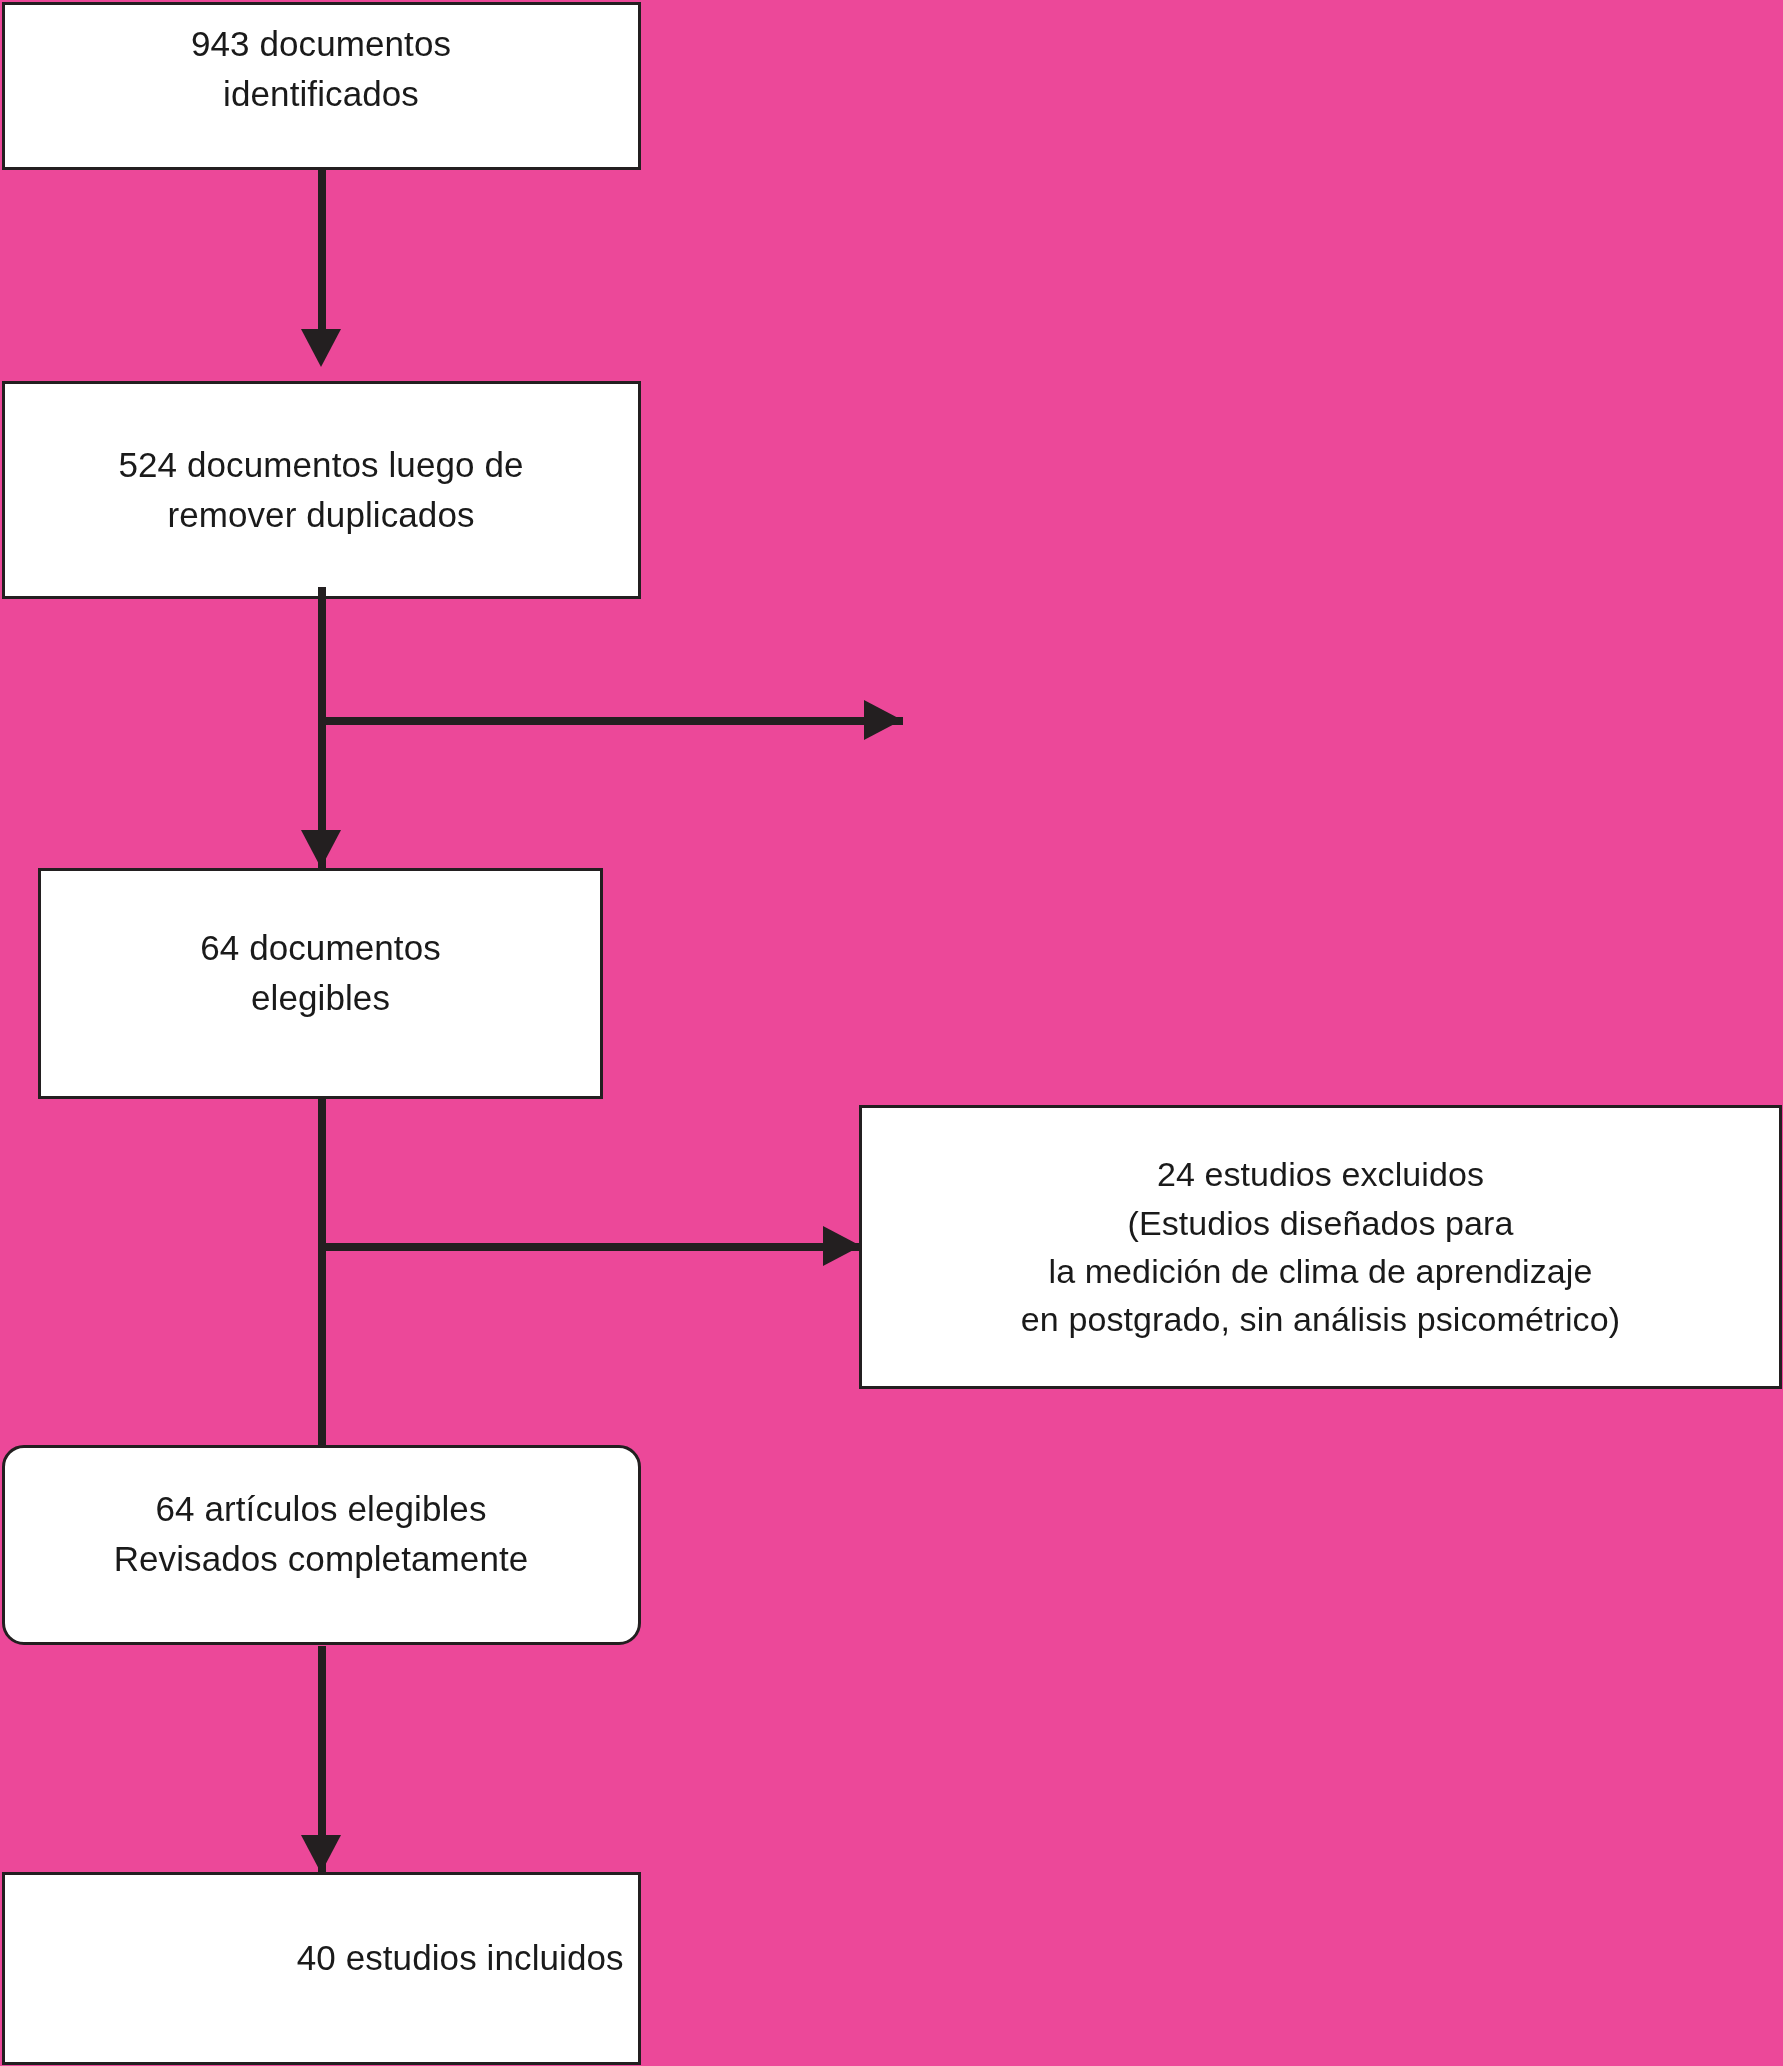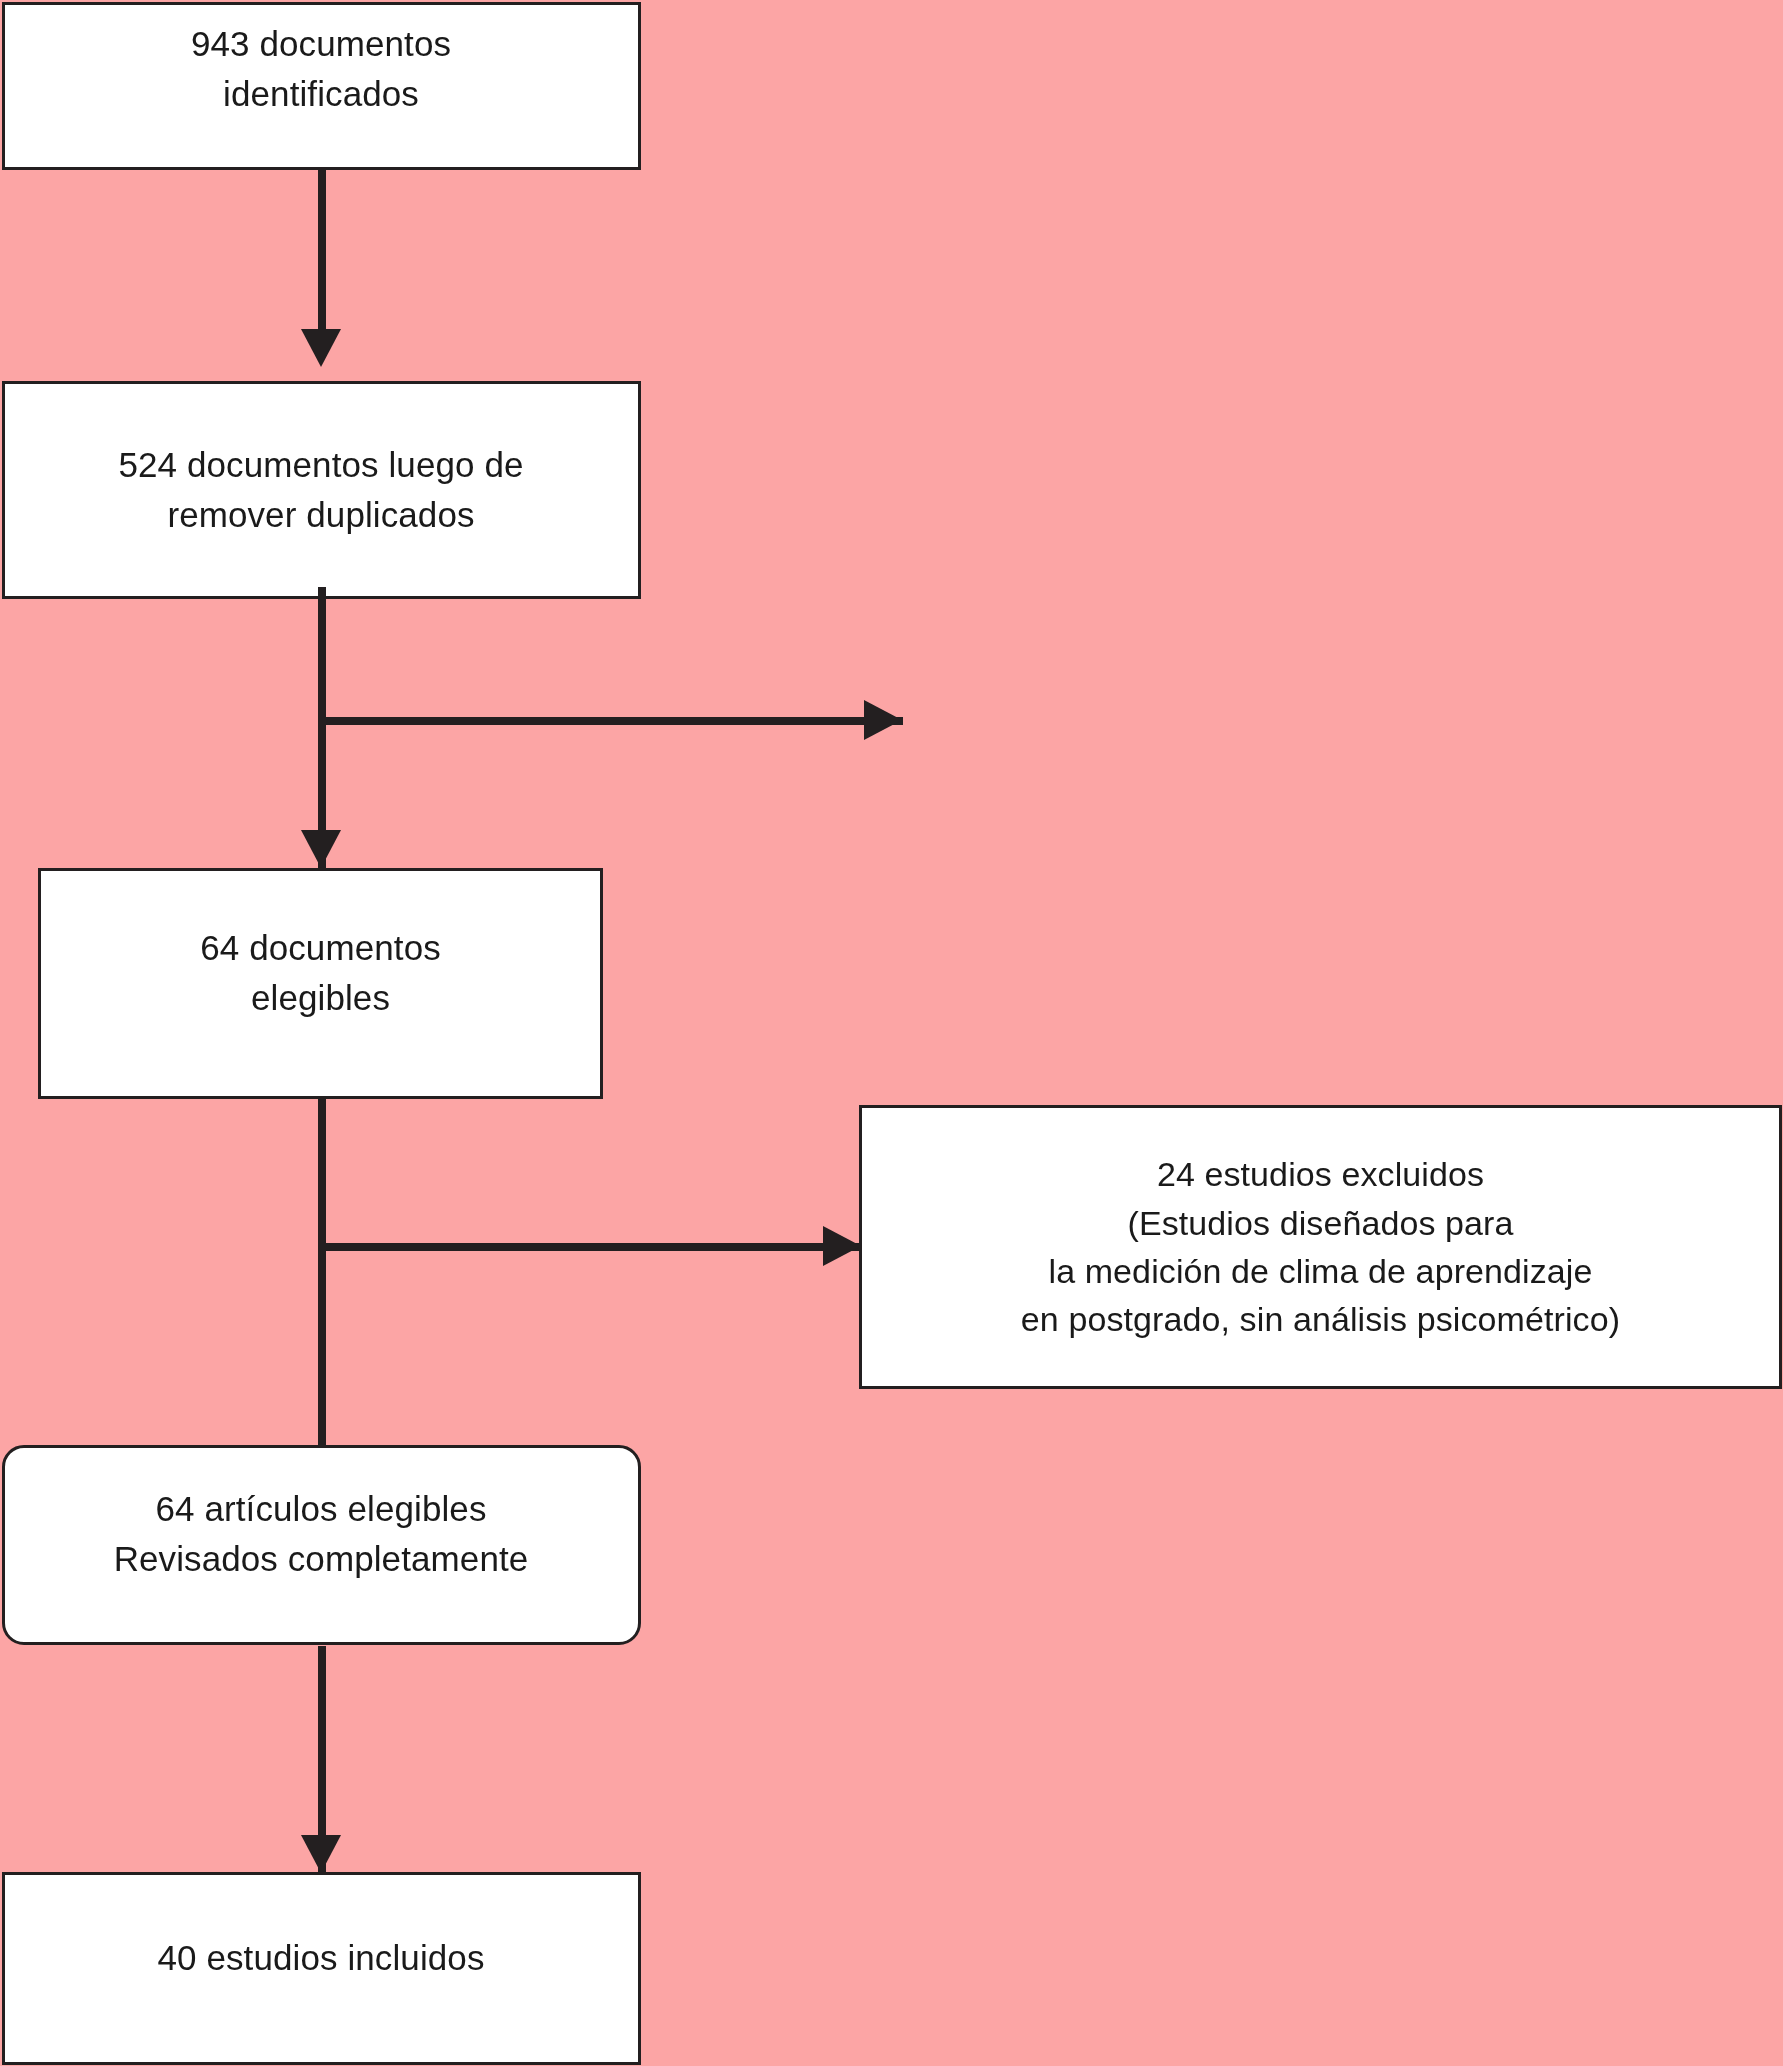--- a/index.html
+++ b/index.html
@@ -7,21 +7,21 @@
     padding: 0;
     background: #ffffff;
   }
   body {
     font-family: "Liberation Sans", sans-serif;
   }
   #flow-root {
     position: relative;
     width: 1784px;
     height: 2066px;
-    background: #fca5a5;
+    background: #ec4899;
     overflow: hidden;
   }
   .flow-box {
     position: absolute;
     box-sizing: border-box;
     border: 3.8px solid #231f20;
     background: #ffffff;
     display: flex;
     align-items: center;
     justify-content: center;
@@ -50,21 +50,21 @@
   #box-eligible    { left: 38px;   top: 868px; width: 565px;  height: 231px; }
   #box-eligible .box-text { transform: translateY(-10.7px); }
 
   #box-excluded-2  { left: 859px; top: 1105px; width: 923px; height: 284px; }
   #box-excluded-2 .box-text { font-size: 34px; }
 
   #box-fulltext    { left: 1.5px;    top: 1445px; width: 639px;  height: 200px; border-radius: 22px; }
   #box-fulltext .box-text { transform: translateY(-10.7px); }
 
   #box-included    { left: 1.5px;    top: 1872px; width: 639px;  height: 193px; }
-  #box-included .box-text { transform: translateY(-10.7px); }
+  #box-included .box-text { transform: translateY(-10.7px); text-align: right; }
 
   
   .v-line {
     position: absolute;
     width: 7.6px;
     background: #231f20;
     left: 318px;
   }
   .h-line {
     position: absolute;

